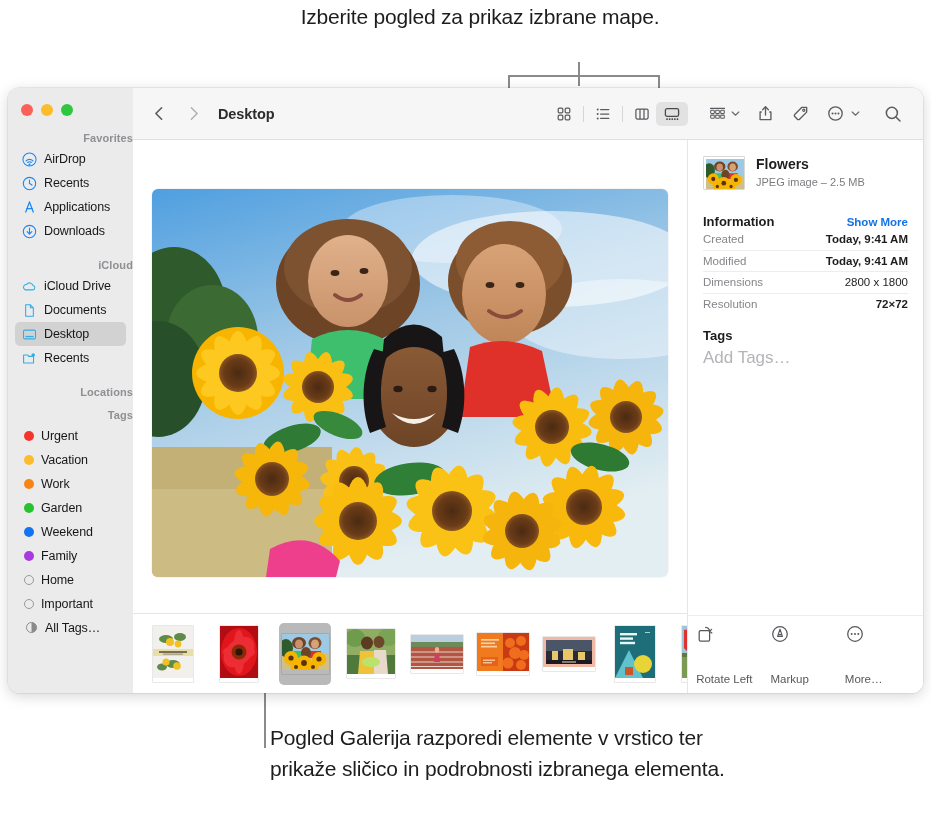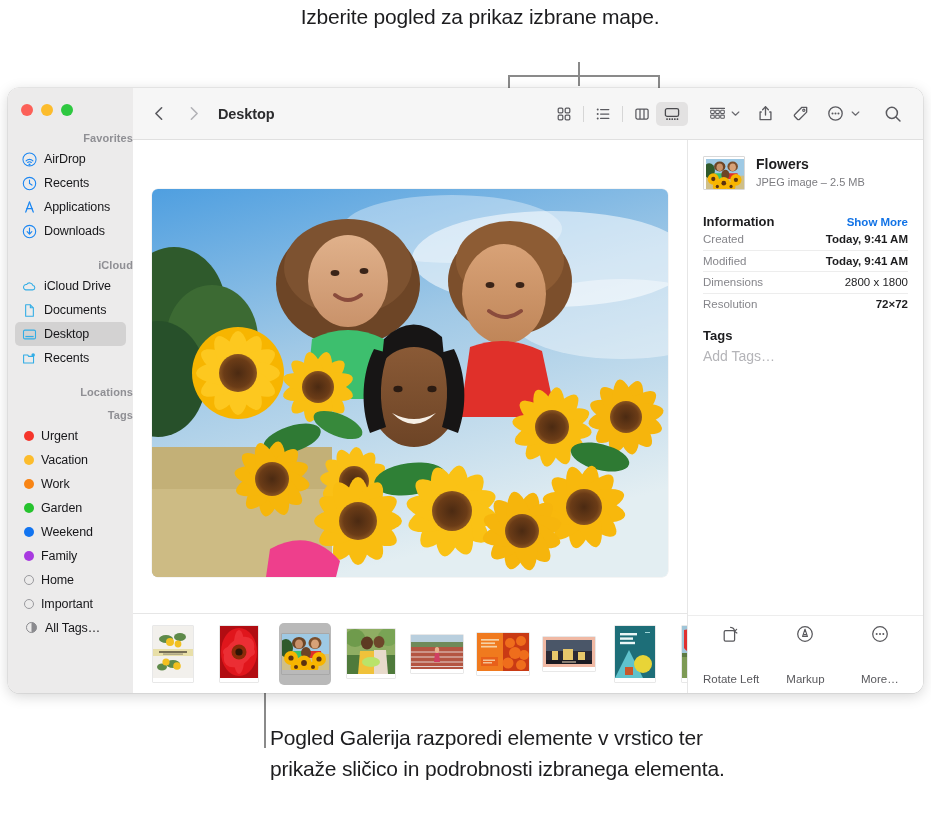--- a/index.html
+++ b/index.html
@@ -139,29 +139,29 @@
   #info-hdr { display: flex; align-items: baseline; justify-content: space-between; margin-top: 24px; }
   #show-more { font-size: 11.5px; font-weight: bold; color: #1273e6; }
   .row {
     display: flex; justify-content: space-between; align-items: center;
     height: 21.5px; border-bottom: 1px solid #ededed; font-size: 11.5px;
   }
   .row .k { color: #86868b; }
   .row .v { color: #1d1d1f; font-weight: bold; }
   .row .v.plain { font-weight: normal; color: #1d1d1f; }
   #tags-title { margin-top: 13px; }
-  #add-tags { font-size: 14px; color: #b4b4b8; margin-top: 5px; }
+  #add-tags { font-size: 17px; color: #b4b4b8; margin-top: 5px; }
 
   #info-actions {
     height: 78px; flex: 0 0 78px;
     border-top: 1px solid #ededed;
     display: flex; align-items: center; justify-content: space-around;
     padding: 0 6px;
   }
-  .act { display: flex; flex-direction: column; align-items: center; gap: 25px; width: 70px; }
+  .act { display: flex; flex-direction: column; align-items: flex-start; gap: 25px; width: 70px; }
   .act-lbl { font-size: 11.5px; color: #58585c; white-space: nowrap; }
 </style>
 </head>
 <body>
 
 <div id="root">
 
   <div class="callout" id="callout-top">Izberite pogled za prikaz izbrane mape.</div>
 
   <div class="leader" style="left:578px; top:62px; width:2px; height:24px;"></div>

